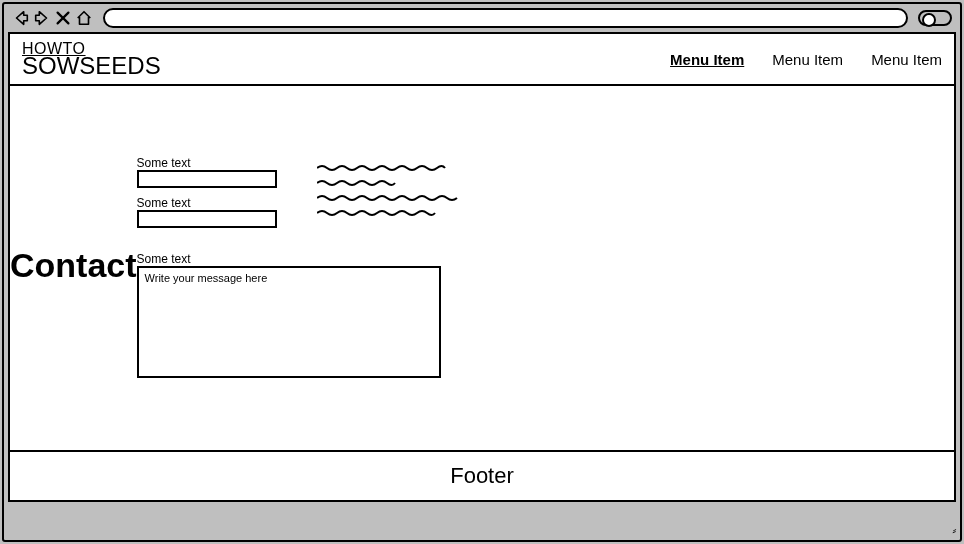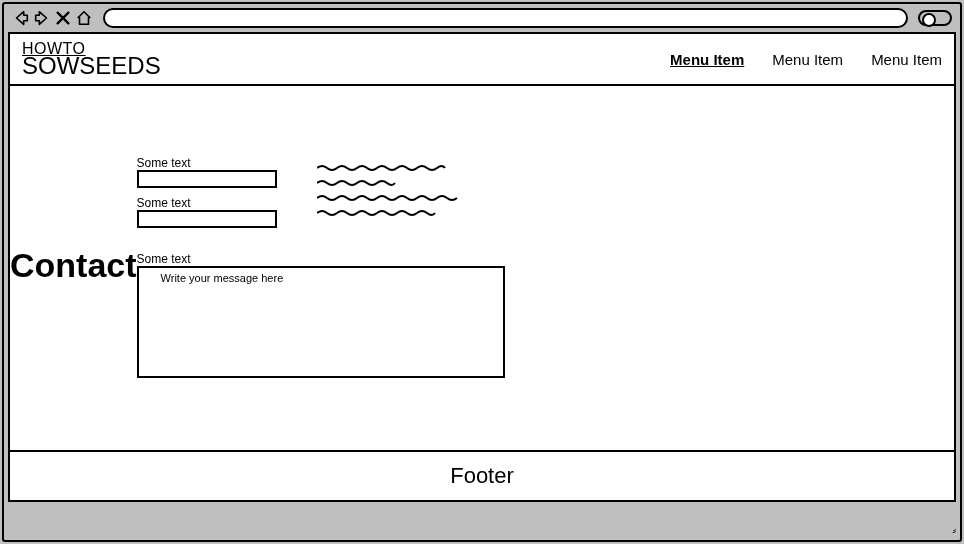--- a/index.html
+++ b/index.html
@@ -147,27 +147,27 @@
     .squiggle {
       width: 150px;
       height: 8px;
       margin-bottom: 7px;
     }
     .squiggle svg { display: block; }
     .msg-area {
       margin-top: 18px;
     }
     .textarea {
-      width: 368px;
+      width: 304px;
       height: 112px;
       border: 2px solid #000;
       background: #fff;
       font-family: Arial, sans-serif;
       font-size: 11px;
-      padding: 4px 22px;
+      padding: 4px 6px;
       resize: none;
     }
     .textarea::placeholder { color: #000; }
     .footer {
       border-top: 2px solid #000;
       border-bottom: none;
       text-align: right;
       font-size: 22px;
       padding: 8px 0;
       height: 50px;

